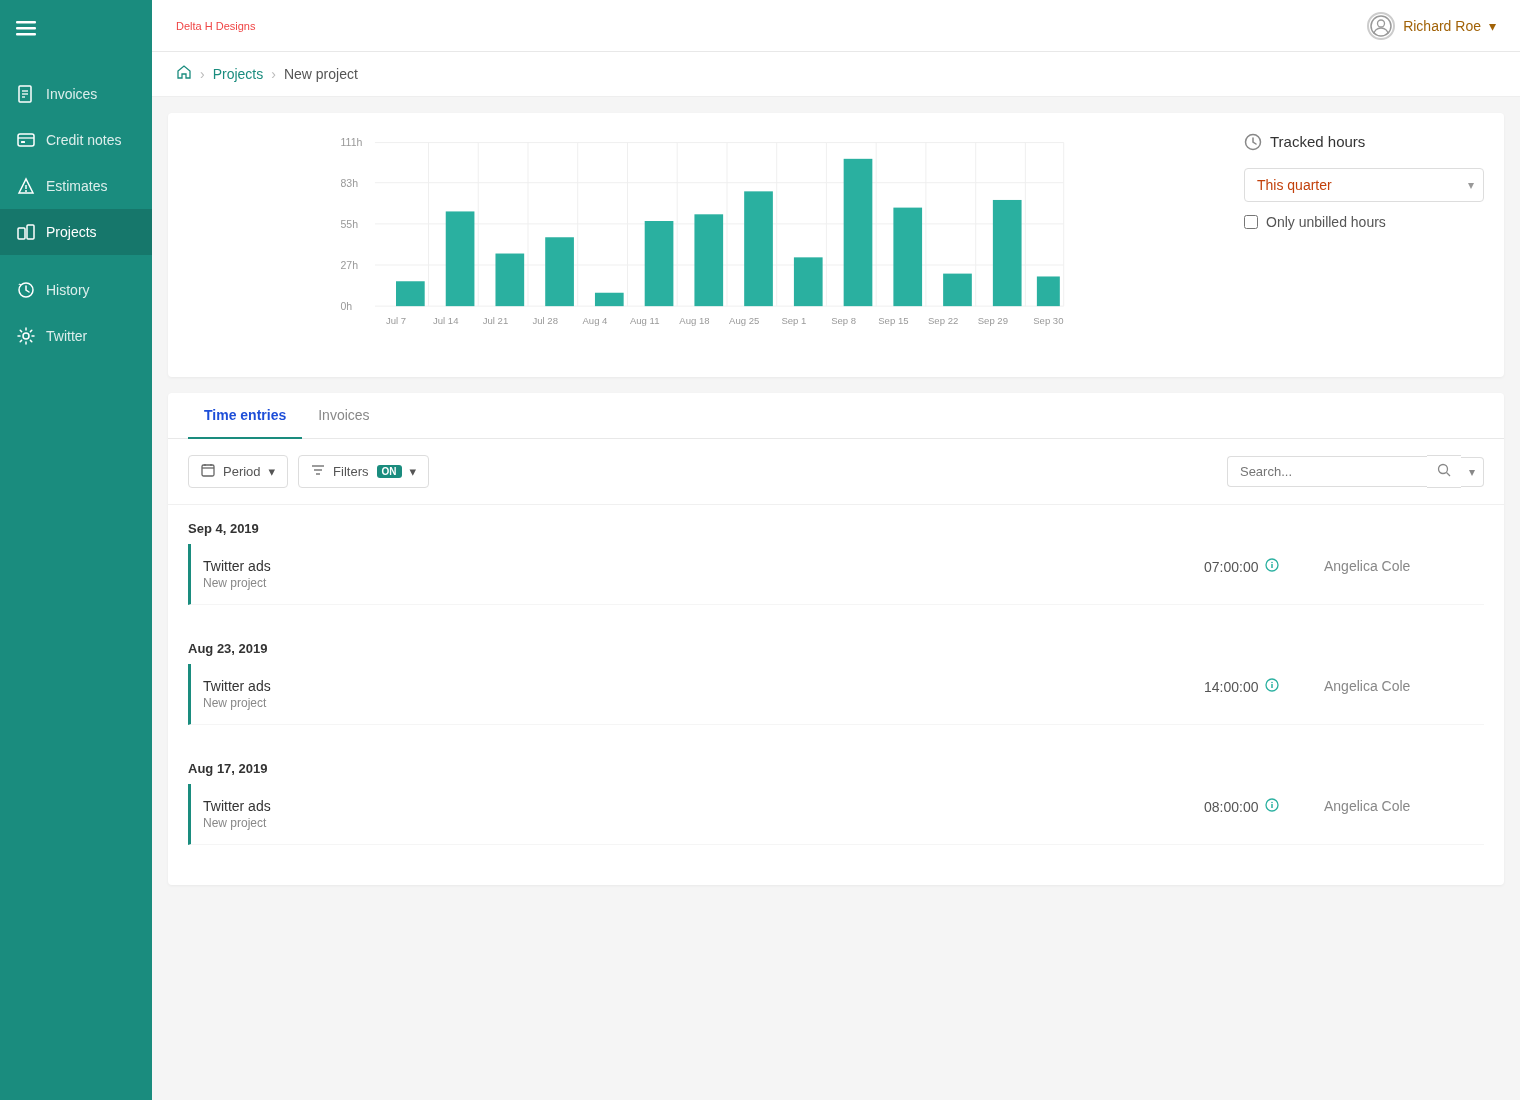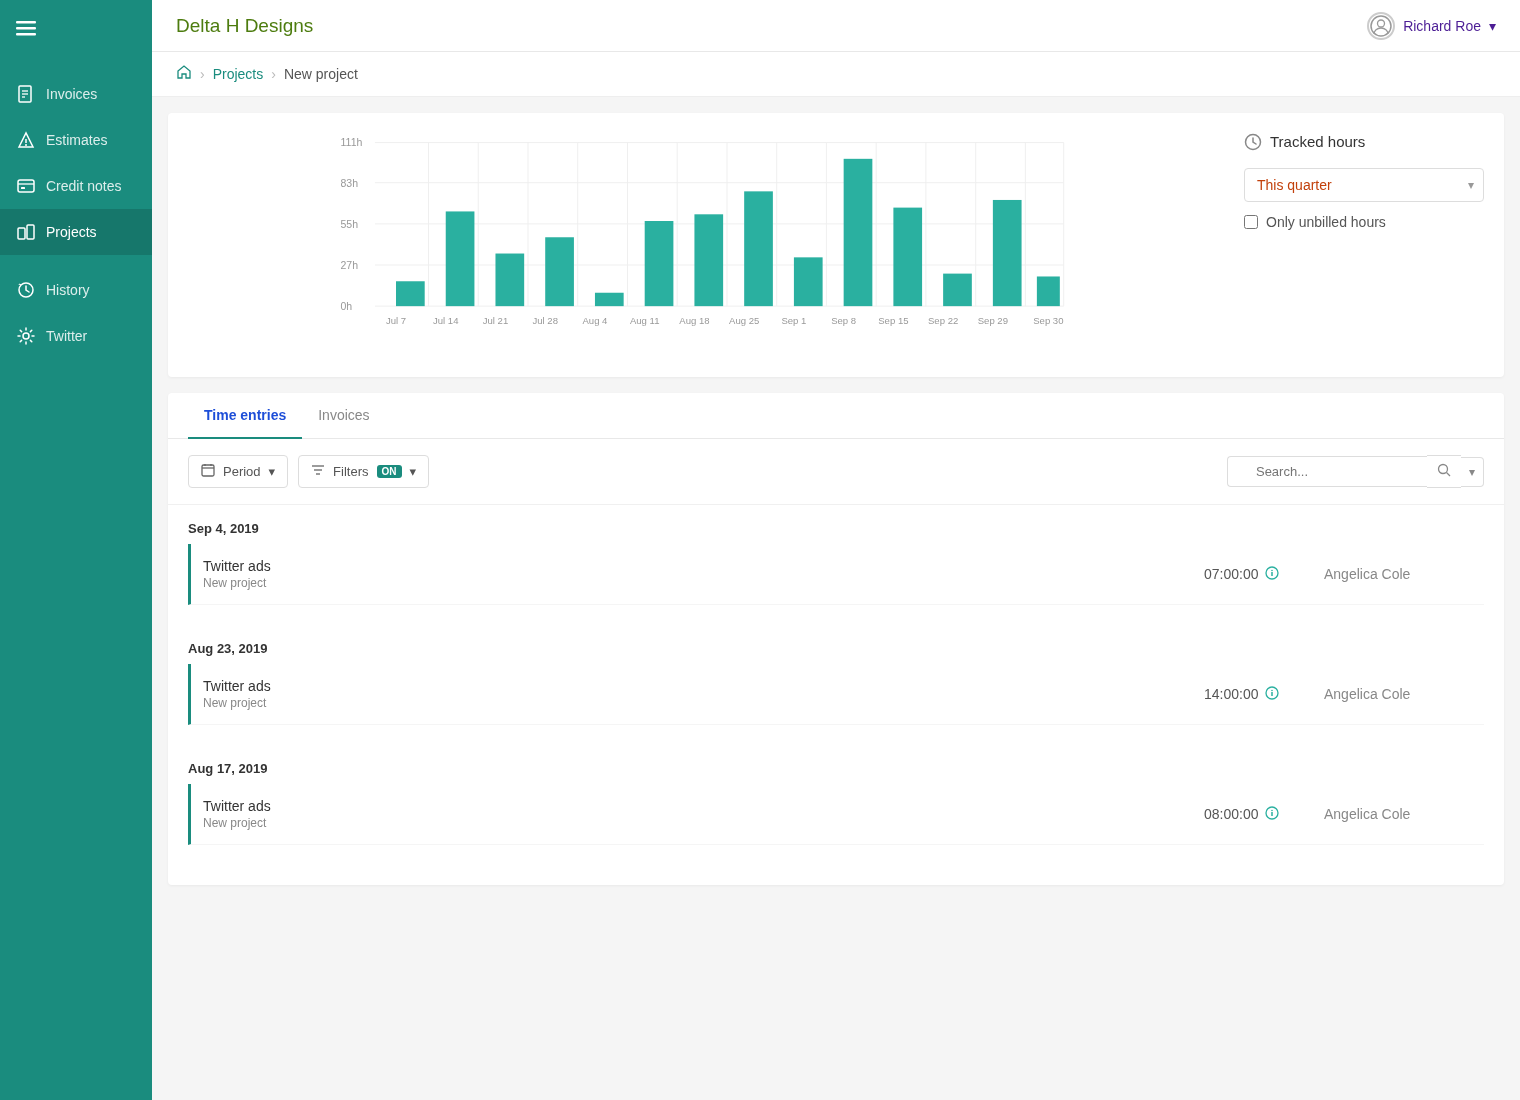--- a/index.html
+++ b/index.html
@@ -43,22 +43,22 @@
     .topbar {
       background: white;
       height: 52px;
       display: flex;
       align-items: center;
       justify-content: space-between;
       padding: 0 24px;
       border-bottom: 1px solid #e8e8e8;
       flex-shrink: 0;
     }
-    .topbar-title { font-size: 19px; color: #4d7c0f; font-weight: 500; }
-    .topbar-user { display: flex; align-items: center; gap: 8px; font-size: 14px; color: #4c1d95; cursor: pointer; }
+    .topbar-title { font-size: 11px; color: #ef4444; font-weight: 500; }
+    .topbar-user { display: flex; align-items: center; gap: 8px; font-size: 14px; color: #a16207; cursor: pointer; }
     .user-avatar-icon { width: 28px; height: 28px; border-radius: 50%; border: 2px solid #ccc; display: flex; align-items: center; justify-content: center; font-size: 13px; color: #666; }
 
     
     .content { flex: 1; overflow-y: auto; padding: 0; }
 
     
     .breadcrumb {
       background: white;
       padding: 12px 24px;
       display: flex;
@@ -162,21 +162,21 @@
       font-size: 10px;
       padding: 1px 5px;
       border-radius: 3px;
       font-weight: 600;
     }
     .search-right { display: flex; align-items: center; gap: 0; }
     .search-input {
       border: 1px solid #ddd;
       border-right: none;
       border-radius: 4px 0 0 4px;
-      padding: 7px 28px;
+      padding: 7px 12px;
       font-size: 13px;
       width: 200px;
       outline: none;
       color: #555;
     }
     .search-btn {
       border: 1px solid #ddd;
       border-left: none;
       border-right: none;
       background: white;
@@ -195,21 +195,21 @@
       color: #888;
       font-size: 12px;
     }
 
     
     .entries-list { padding: 0 20px 20px 20px; }
     .date-group { margin-bottom: 20px; }
     .date-label { font-size: 13px; font-weight: 600; color: #333; padding: 16px 0 8px 0; }
     .entry-row {
       display: flex;
-      align-items: center;
+      align-items: flex-start;
       padding: 14px 0;
       border-bottom: 1px solid #f5f5f5;
       border-left: 3px solid #1a8c7e;
       padding-left: 12px;
     }
     .entry-info { flex: 1; }
     .entry-task { font-size: 14px; color: #333; font-weight: 500; }
     .entry-project { font-size: 12px; color: #888; margin-top: 2px; }
     .entry-time { font-size: 14px; color: #555; display: flex; align-items: center; gap: 6px; min-width: 120px; }
     .info-icon { color: #1a8c7e; font-size: 14px; cursor: pointer; }
@@ -243,37 +243,37 @@
           <line x1="6" y1="10" x2="12" y2="10" stroke="white" stroke-width="1.3"></line>
           <line x1="6" y1="13" x2="9" y2="13" stroke="white" stroke-width="1.3"></line>
         </svg>
       </span>
       <span>Invoices</span>
     </div>
 
     <div class="sidebar-item">
       <span class="sidebar-icon">
         <svg width="20" height="20" viewBox="0 0 20 20" fill="none">
+          <rect x="2" y="4" width="16" height="12" rx="2" stroke="white" stroke-width="1.5"></rect>
+          <line x1="2" y1="8" x2="18" y2="8" stroke="white" stroke-width="1.3"></line>
+          <rect x="5" y="11" width="4" height="2" rx="0.5" fill="white"></rect>
+        </svg>
+      </span>
+      <span>Credit notes</span>
+    </div>
+
+    <div class="sidebar-item">
+      <span class="sidebar-icon">
+        <svg width="20" height="20" viewBox="0 0 20 20" fill="none">
           <polygon points="3,17 10,3 17,17" stroke="white" stroke-width="1.5" fill="none"></polygon>
           <line x1="10" y1="9" x2="10" y2="13" stroke="white" stroke-width="1.5"></line>
           <circle cx="10" cy="15" r="1" fill="white"></circle>
         </svg>
       </span>
       <span>Estimates</span>
-    </div>
-
-    <div class="sidebar-item">
-      <span class="sidebar-icon">
-        <svg width="20" height="20" viewBox="0 0 20 20" fill="none">
-          <rect x="2" y="4" width="16" height="12" rx="2" stroke="white" stroke-width="1.5"></rect>
-          <line x1="2" y1="8" x2="18" y2="8" stroke="white" stroke-width="1.3"></line>
-          <rect x="5" y="11" width="4" height="2" rx="0.5" fill="white"></rect>
-        </svg>
-      </span>
-      <span>Credit notes</span>
     </div>
 
     <div class="sidebar-item active">
       <span class="sidebar-icon">
         <svg width="20" height="20" viewBox="0 0 20 20" fill="none">
           <rect x="2" y="6" width="7" height="11" rx="1" stroke="white" stroke-width="1.5"></rect>
           <rect x="11" y="3" width="7" height="14" rx="1" stroke="white" stroke-width="1.5"></rect>
         </svg>
       </span>
       <span>Projects</span>

